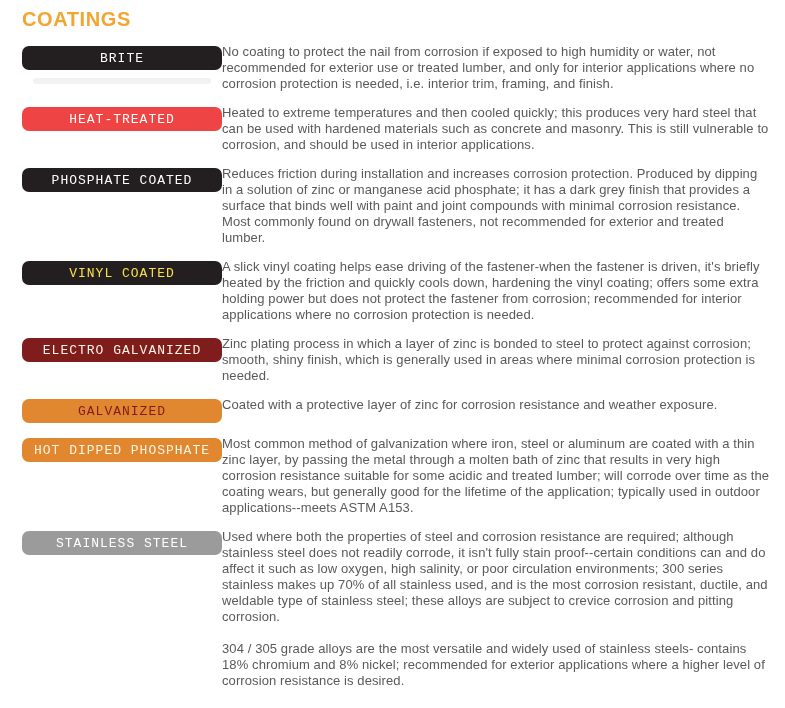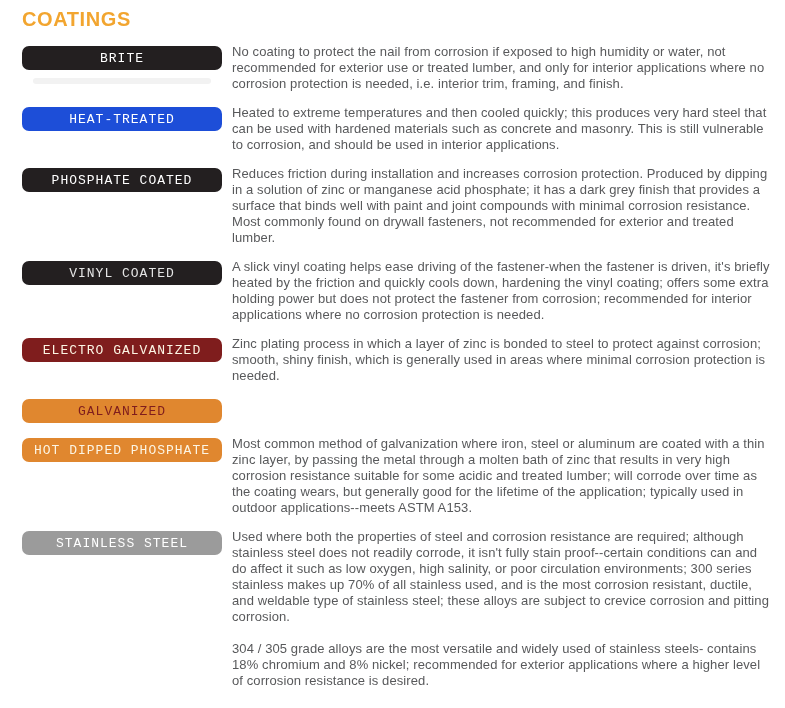--- a/index.html
+++ b/index.html
@@ -53,21 +53,20 @@
     content: "";
     display: block;
     width: 178px;
     height: 6px;
     margin: 8px auto 0 auto;
     border-radius: 3px;
     background: #f2f2f2;
   }
   .desc-col {
     flex: 1;
-    margin-left: 10px;
     max-width: 557px;
     font-size: 13px;
     line-height: 16px;
     letter-spacing: 0.1px;
     color: #58595b;
   }
   .desc-col p {
     margin: 0 0 16px 0;
   }
   .desc-col p:last-child {
@@ -84,58 +83,61 @@
     <div class="badge-col">
       <div class="badge" style="background: rgb(35, 31, 32); color: rgb(255, 255, 255);">BRITE</div>
     </div>
     <div class="desc-col">
           <p>No coating to protect the nail from corrosion if exposed to high humidity or water, not recommended for exterior use or treated lumber, and only for interior applications where no corrosion protection is needed, i.e. interior trim, framing, and finish.</p>
         </div>
   </div>
 
   <div class="row">
     <div class="badge-col">
-      <div class="badge" style="background: #1d4ed8; color: rgb(255, 255, 255);">HEAT-TREATED</div>
+      <div class="badge" style="background: #ef4444; color: rgb(255, 255, 255);">HEAT-TREATED</div>
     </div>
     <div class="desc-col">
           <p>Heated to extreme temperatures and then cooled quickly; this produces very hard steel that can be used with hardened materials such as concrete and masonry. This is still vulnerable to corrosion, and should be used in interior applications.</p>
         </div>
   </div>
 
   <div class="row">
     <div class="badge-col">
       <div class="badge" style="background: rgb(35, 31, 32); color: rgb(255, 255, 255);">PHOSPHATE COATED</div>
     </div>
     <div class="desc-col">
           <p>Reduces friction during installation and increases corrosion protection. Produced by dipping in a solution of zinc or manganese acid phosphate; it has a dark grey finish that provides a surface that binds well with paint and joint compounds with minimal corrosion resistance. Most commonly found on drywall fasteners, not recommended for exterior and treated lumber.</p>
         </div>
   </div>
 
   <div class="row">
     <div class="badge-col">
-      <div class="badge" style="background: rgb(35, 31, 32); color: #e5e5e5;">VINYL COATED</div>
+      <div class="badge" style="background: rgb(35, 31, 32); color: #fde047;">VINYL COATED</div>
     </div>
     <div class="desc-col">
           <p>A slick vinyl coating helps ease driving of the fastener-when the fastener is driven, it's briefly heated by the friction and quickly cools down, hardening the vinyl coating; offers some extra holding power but does not protect the fastener from corrosion; recommended for interior applications where no corrosion protection is needed.</p>
         </div>
   </div>
 
   <div class="row">
     <div class="badge-col">
       <div class="badge" style="background: #7f1d1d; color: rgb(252, 245, 228);">ELECTRO GALVANIZED</div>
     </div>
     <div class="desc-col">
           <p>Zinc plating process in which a layer of zinc is bonded to steel to protect against corrosion; smooth, shiny finish, which is generally used in areas where minimal corrosion protection is needed.</p>
         </div>
   </div>
 
   <div class="row">
     <div class="badge-col">
       <div class="badge" style="background: rgb(224, 135, 47); color: #7f1d1d;">GALVANIZED</div>
     </div>
+    <div class="desc-col">
+          <p>Coated with a protective layer of zinc for corrosion resistance and weather exposure.</p>
+        </div>
   </div>
 
   <div class="row">
     <div class="badge-col">
       <div class="badge" style="background: rgb(224, 135, 47); color: rgb(252, 245, 228);">HOT DIPPED PHOSPHATE</div>
     </div>
     <div class="desc-col">
           <p>Most common method of galvanization where iron, steel or aluminum are coated with a thin zinc layer, by passing the metal through a molten bath of zinc that results in very high corrosion resistance suitable for some acidic and treated lumber; will corrode over time as the coating wears, but generally good for the lifetime of the application; typically used in outdoor applications--meets ASTM A153.</p>
         </div>
   </div>

